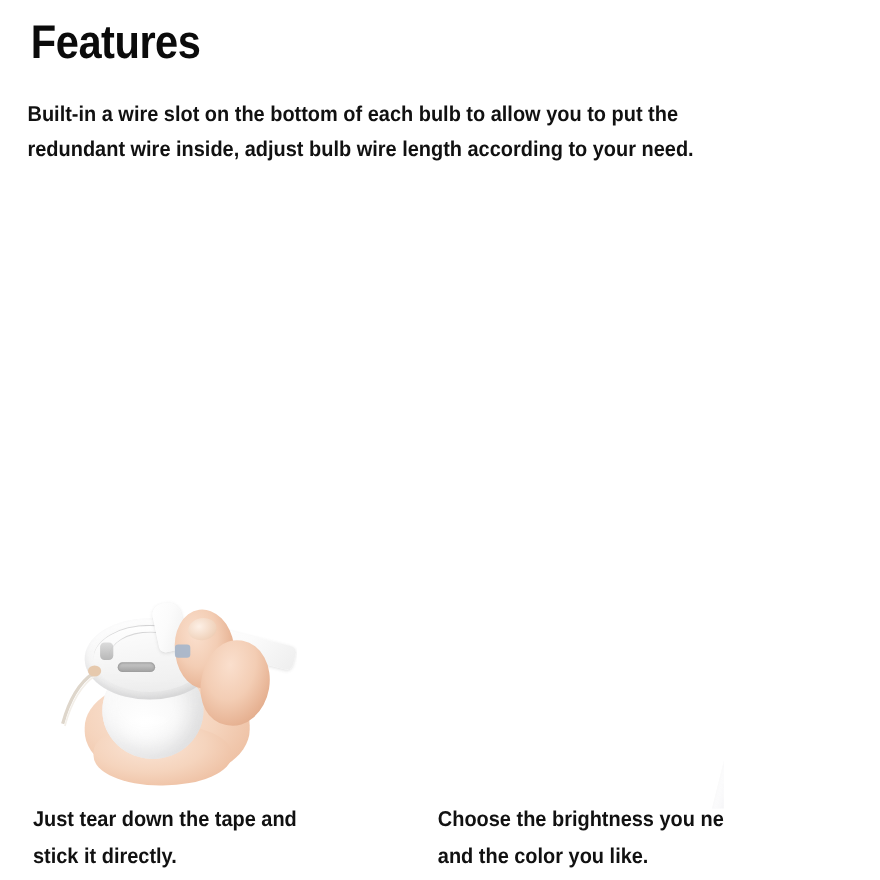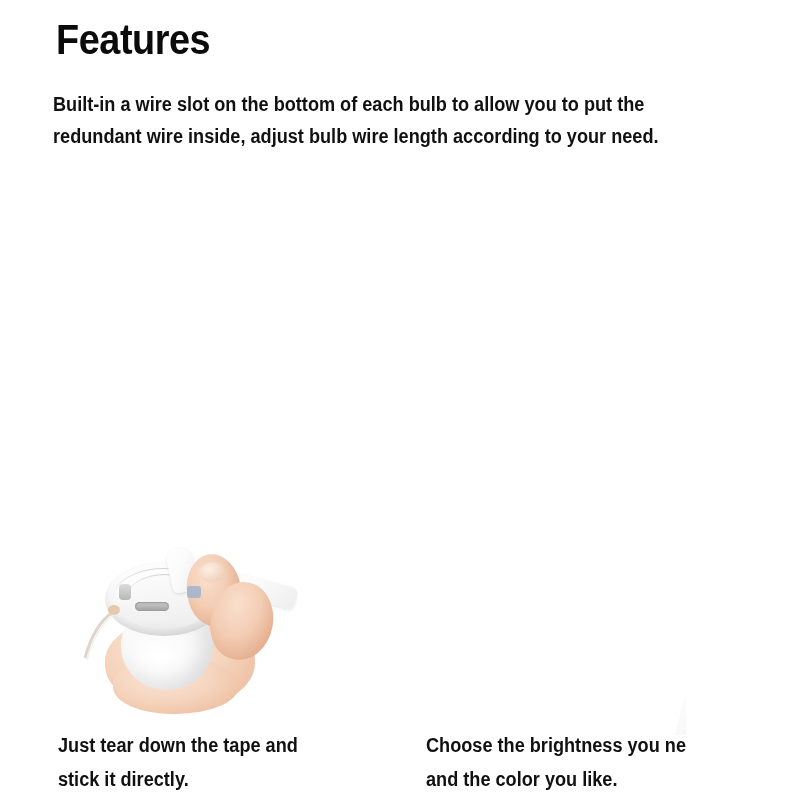--- a/index.html
+++ b/index.html
@@ -3,21 +3,21 @@
 <meta charset="utf-8">
 <style>
   html,body{margin:0;padding:0;}
   body{
     width:800px;height:800px;
     background:#ffffff;
     font-family:"Liberation Sans", sans-serif;
     overflow:hidden;
     position:relative;
   }
-  .page{position:relative;width:658px;height:800px;background:#fff;overflow:hidden;margin-left:28px;}
+  .page{position:relative;width:658px;height:800px;background:#fff;overflow:hidden;}
 
   
   .title{
     position:absolute;left:28px;top:14px;
     font-size:43px;line-height:50px;
     font-weight:bold;color:#0b0b0b;
     letter-spacing:-0.5px;
     transform:scaleX(0.88);transform-origin:left center;
     white-space:nowrap;
   }

